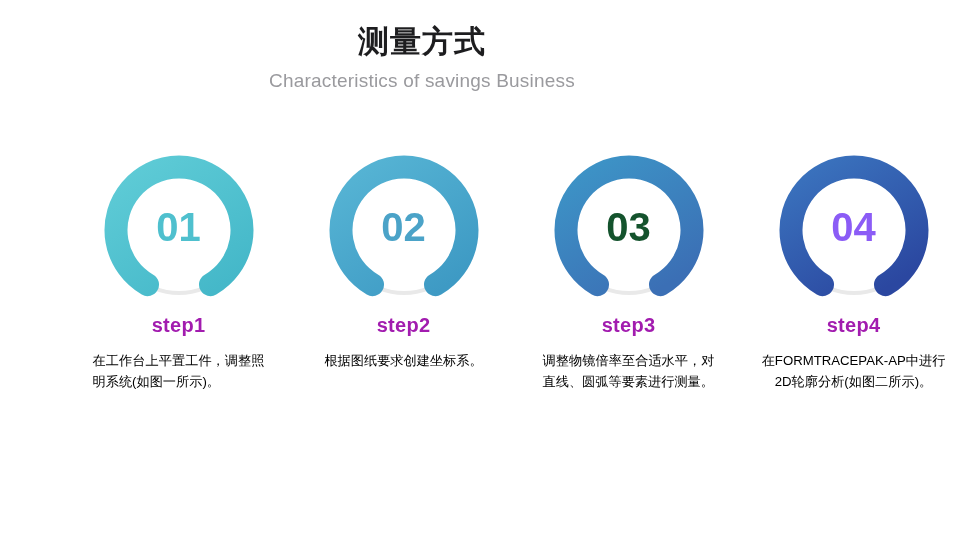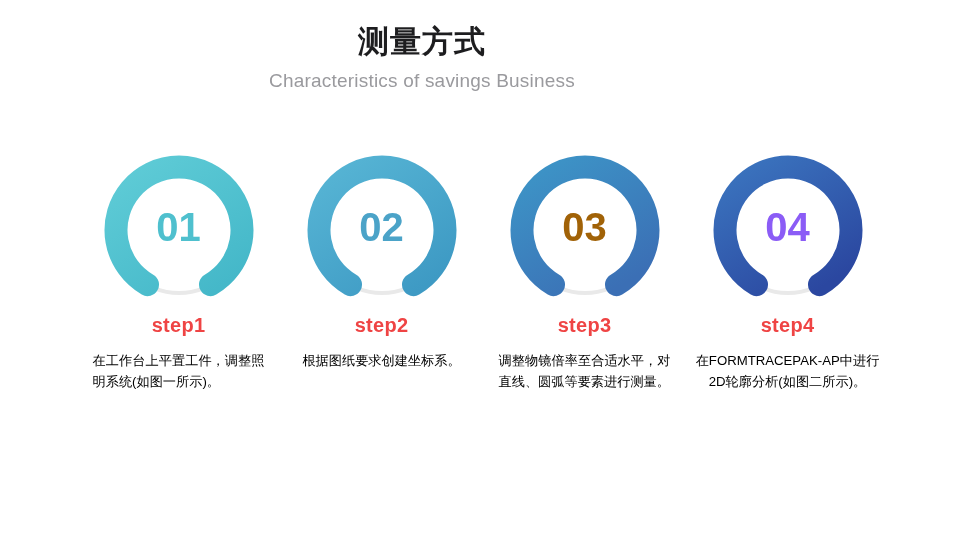--- a/index.html
+++ b/index.html
@@ -19,41 +19,41 @@
   }
   .subtitle {
     margin-top: 6px;
     font-size: 19px; font-weight: 400; color:#9a9a9e;
     letter-spacing: .2px; line-height: 26px;
   }
 
   
   .steps {
     position:absolute; top:155px; left:0; width:960px;
-    display:flex; justify-content:flex-start;
+    display:flex; justify-content:flex-start;gap:22px;
   }
   .step { width:203px; position:relative; }
   .step:nth-child(1) { margin-left: 77px; }
 
   .ring-wrap {
     position:relative; width:150px; height:150px; margin:0 auto;
   }
   .ring-wrap svg { display:block; width:150px; height:150px; }
 
   .ring-num {
     position:absolute; left:0; right:0; top:0; bottom:0;
     display:flex; align-items:center; justify-content:center;
     font-size: 40px; font-weight: 700; letter-spacing: 0px;
     padding-bottom: 6px;
     font-family: "Liberation Sans", "DejaVu Sans", sans-serif;
   }
 
   .step-label {
     text-align:center; margin-top: 9px;
-    font-size: 20px; font-weight: 700; color:#ef4444;
+    font-size: 20px; font-weight: 700; color:#a21caf;
     letter-spacing: .3px;
   }
   .step-desc {
     margin: 13px auto 10px auto;
     width: 172px;
     font-size: 13.2px; line-height: 21px;
     color:#000000;
     text-align: justify;
     text-justify: inter-character;
     word-break: break-all;
@@ -114,21 +114,21 @@
         <svg viewBox="0 0 150 150">
           <defs>
             <linearGradient id="g3" x1="0.15" y1="0" x2="0.8" y2="1">
               <stop offset="0%" stop-color="#3D93C6"></stop>
               <stop offset="100%" stop-color="#3B6FB5"></stop>
             </linearGradient>
           </defs>
           <circle cx="75" cy="75" r="63" fill="none" stroke="#e9e9e9" stroke-width="4"></circle>
           <path d="M 43.5 129.6 A 63 63 0 1 1 106.5 129.6" fill="none" stroke="url(#g3)" stroke-width="23" stroke-linecap="round"></path>
         </svg>
-        <div class="ring-num" style="color:#a16207">03</div>
+        <div class="ring-num" style="color:#14532d">03</div>
       </div>
       <div class="step-label">step3</div>
       <div class="step-desc">调整物镜倍率至合适水平，对直线、圆弧等要素进行测量。</div>
     </div>
 
     <div class="step">
       <div class="ring-wrap">
         <svg viewBox="0 0 150 150">
           <defs>
             <linearGradient id="g4" x1="0.15" y1="0" x2="0.8" y2="1">

